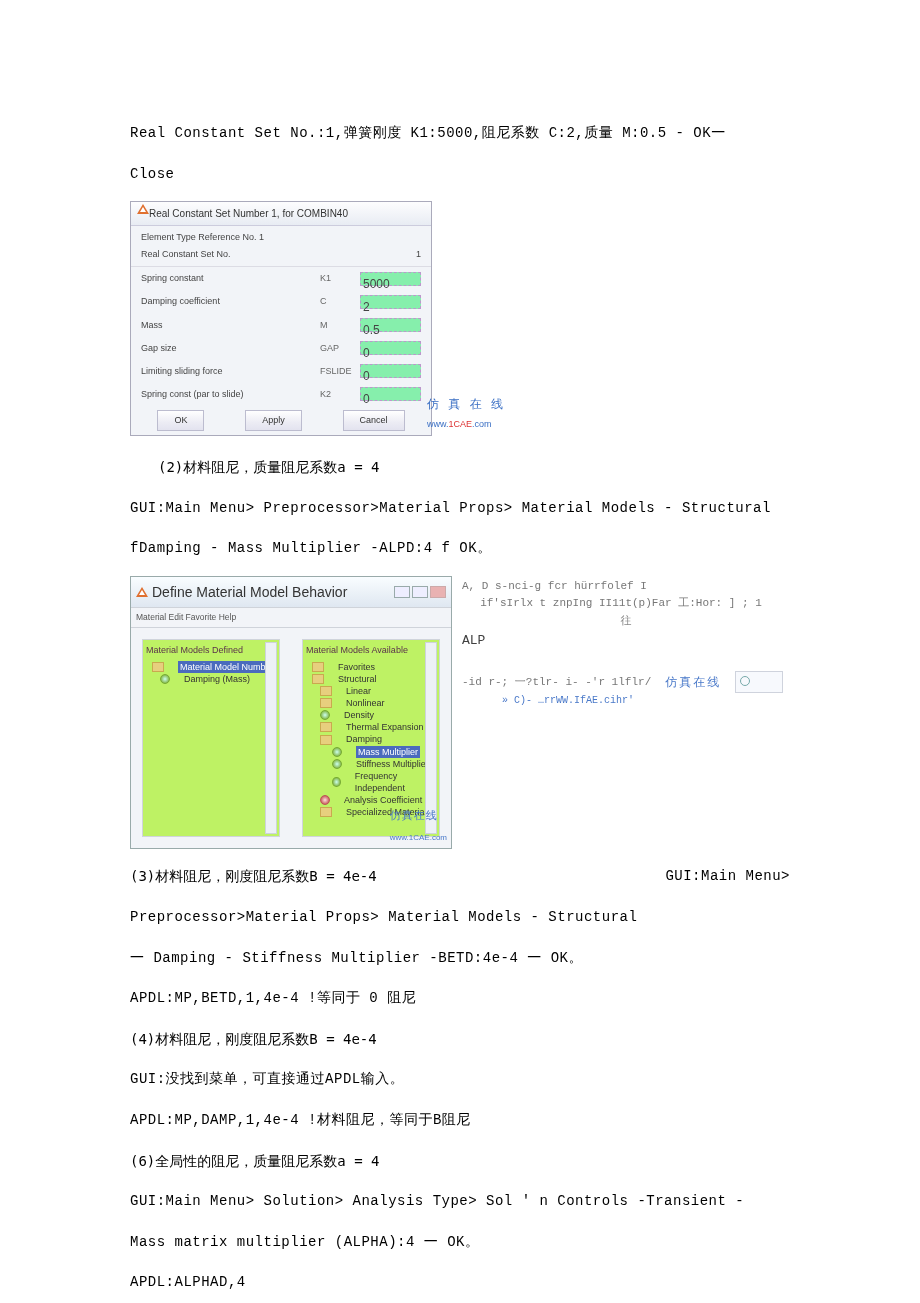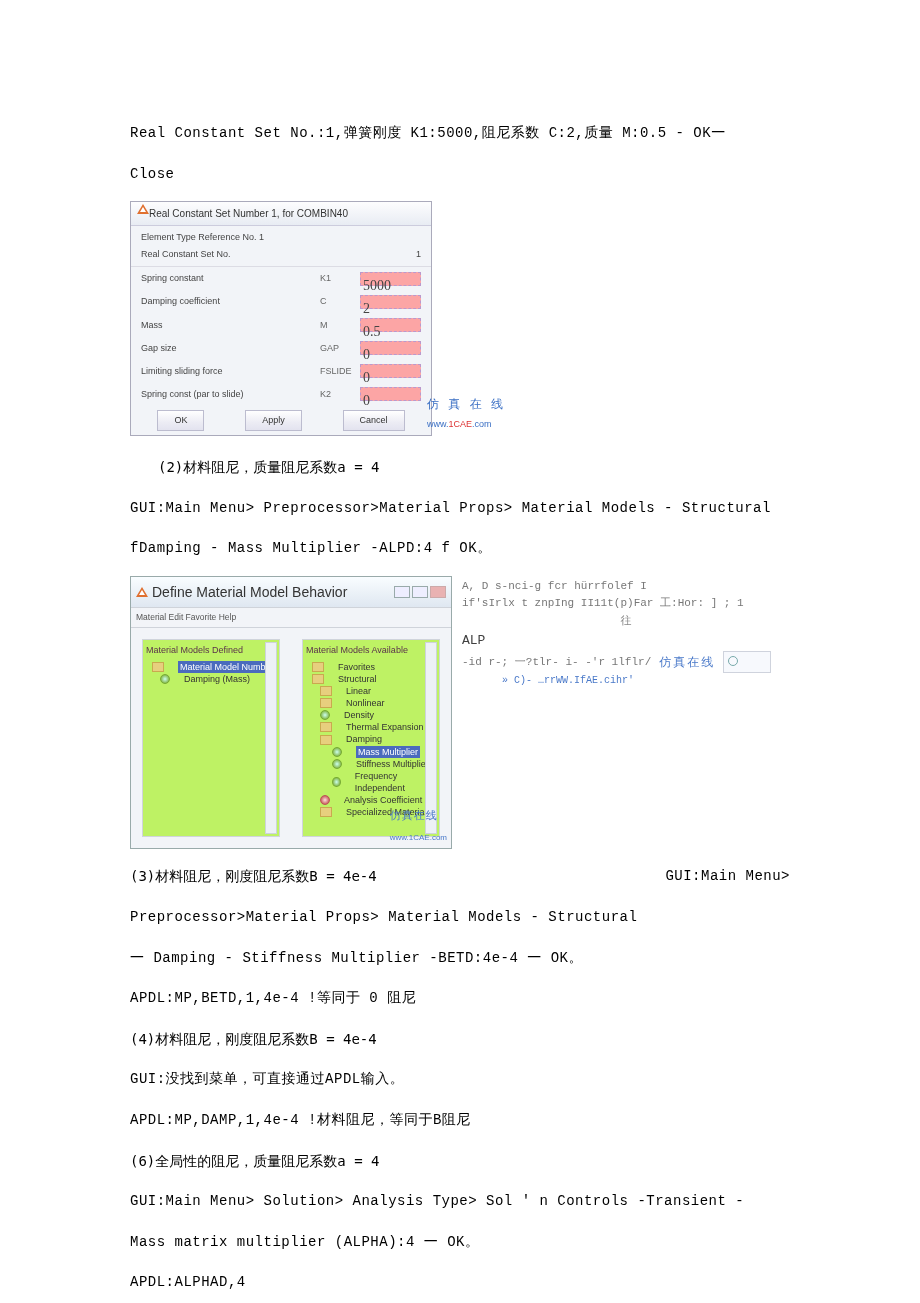--- a/index.html
+++ b/index.html
@@ -72,25 +72,24 @@
   display: flex;
   align-items: center;
   padding: 3px 10px;
 }
 .dlg1-row .lab { flex: 1; }
 .dlg1-row .code { width: 40px; color:#666; font-size:9px; }
 .dlg1-row .inp {
   width: 55px;
   height: 12px;
   border: 1px dashed #b9c;
-  background: #fca5a5;
+  background: #86efac;
   padding: 0 2px;
-  font-size: 14px;
+  font-size: 12px;
   color:#444;
-  font-family:Liberation Serif, serif;
 }
 .dlg1-btns {
   display: flex;
   justify-content: space-around;
   padding: 4px 6px;
 }
 .dlg1-btns .btn {
   border: 1px solid #bcbccf;
   background: linear-gradient(#fff,#ececf4 60%,#e3e3ef);
   padding: 1px 16px;
@@ -198,25 +197,25 @@
 .matpanel .wm .u{font-size:8px;letter-spacing:0;}
 
 .rightsnip {
   flex: 1;
   font-family: "Courier New", monospace;
   font-size: 11px;
   color: #777;
   line-height: 1.6;
   padding-top: 2px;
 }
-.rightsnip .l2{ text-align: left; padding-right: 10px;}
+.rightsnip .l2{ text-align: center; padding-right: 10px;}
 .rightsnip .cn{ text-align:center; color:#888;}
 .rightsnip .alp{ color:#404040; font-size:13px;}
 .rightsnip .bottom{
-  display:flex; align-items:center; gap:8px; margin-top:0;
+  display:flex; align-items:center; gap:14px; margin-top:20px;
 }
 .graph-stub{
   width:46px;height:20px;border:1px solid #cfd3dd;background:#f7f9fd;
   position:relative;
 }
 .graph-stub::before{
   content:"";position:absolute;left:4px;top:4px;width:8px;height:8px;
   border:1px solid #7aa; border-radius:50%;
 }
 .rightsnip .credit{ font-size:10px; color:#4a79c9; padding-left:40px;}

